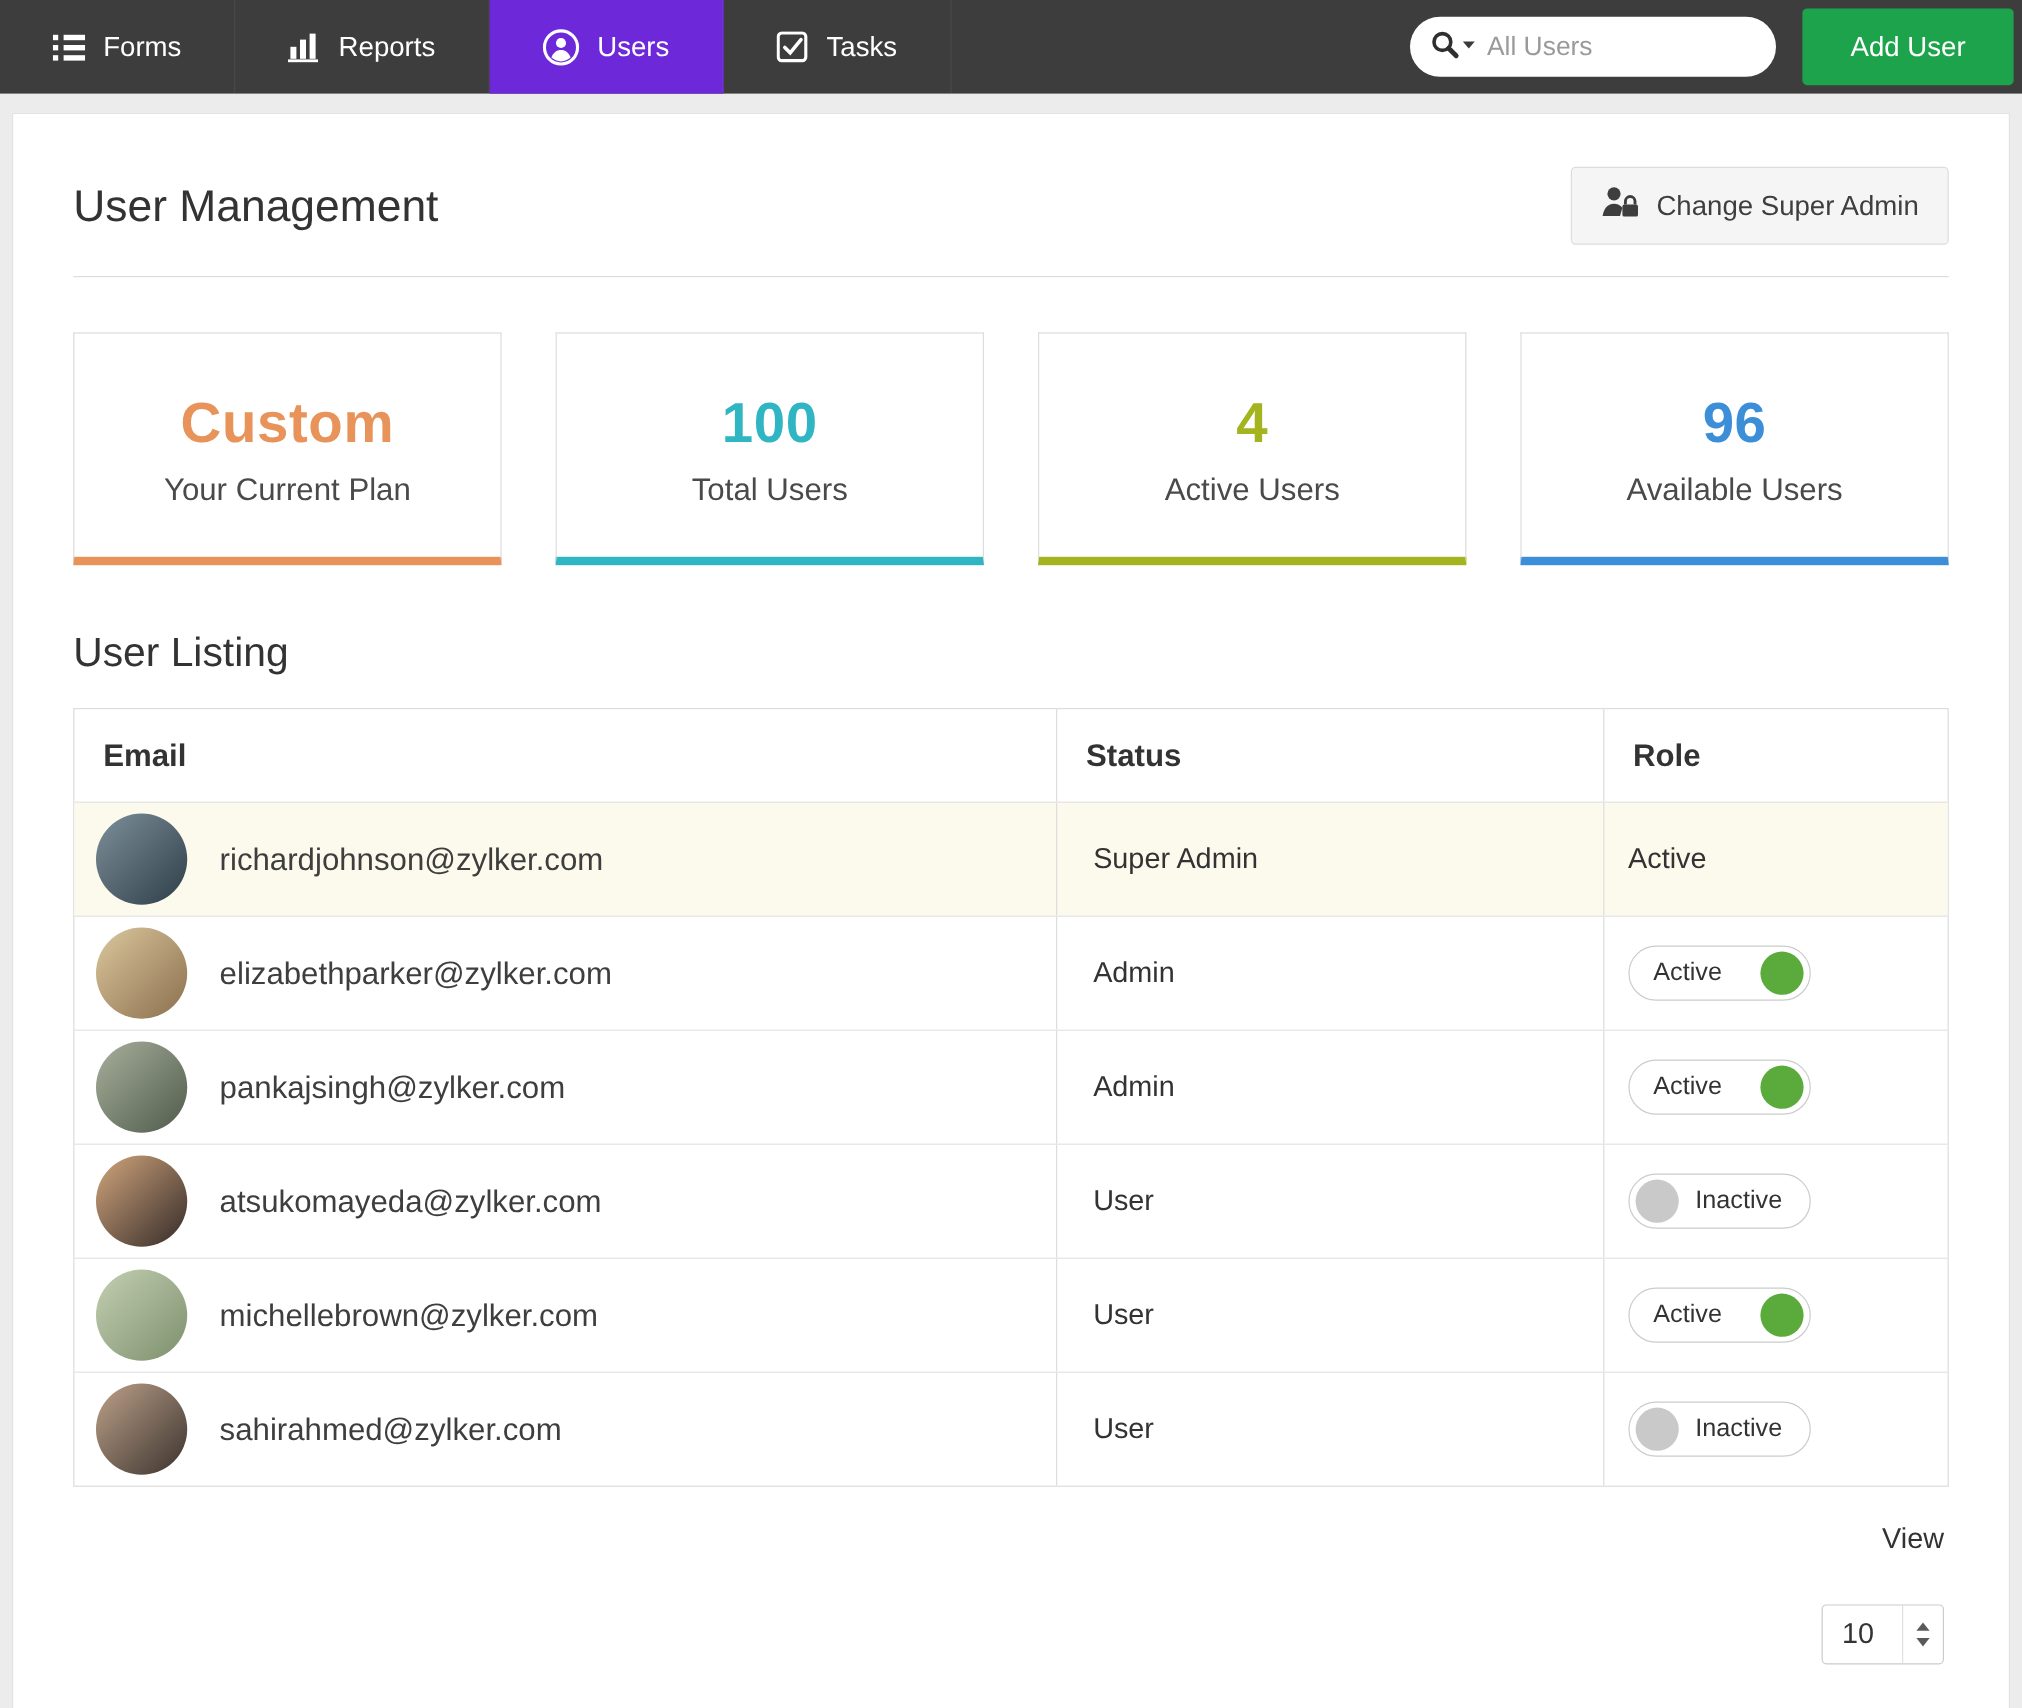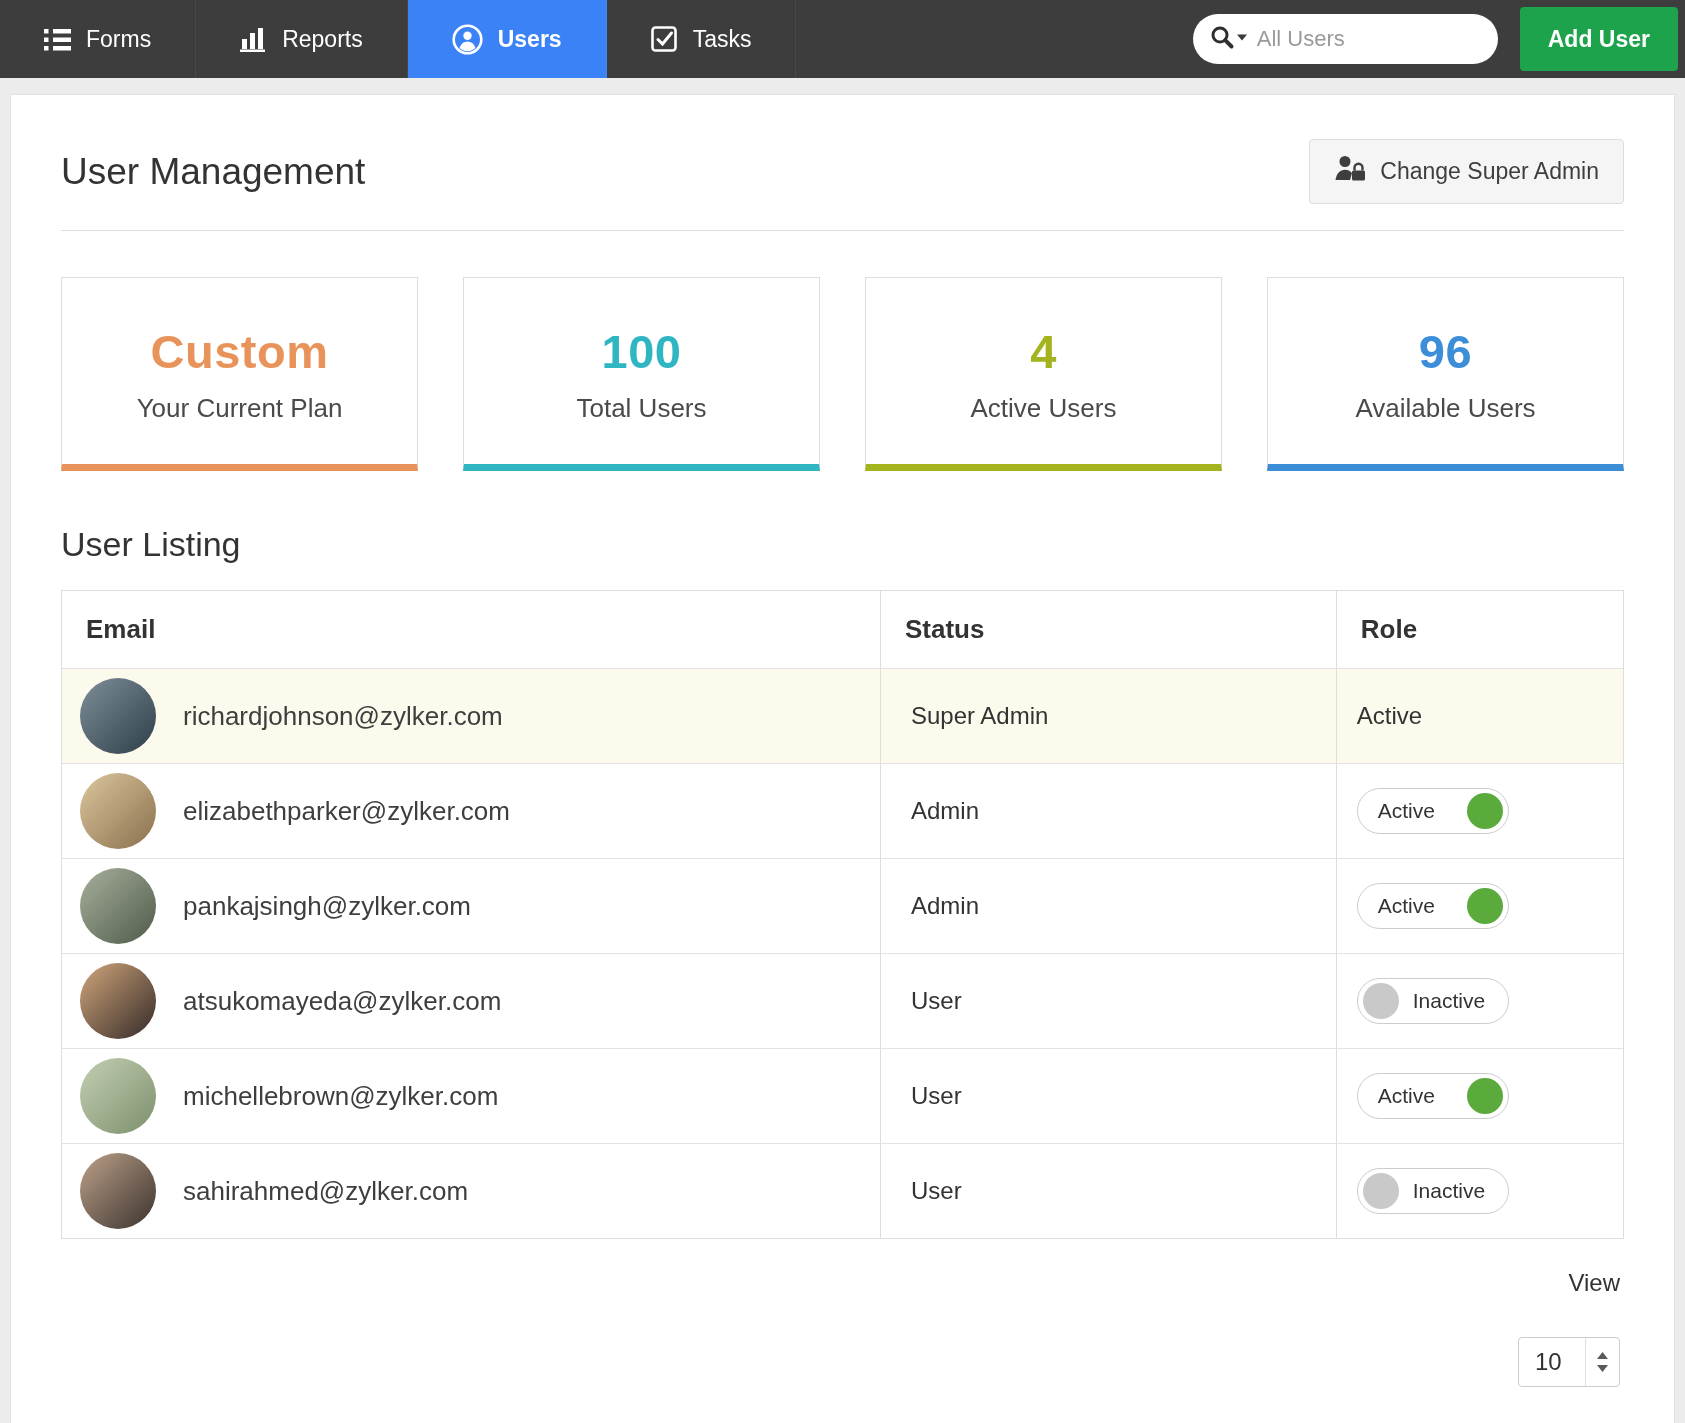--- a/index.html
+++ b/index.html
@@ -21,21 +21,21 @@
   .nav-tab {
     display: flex;
     align-items: center;
     gap: 15px;
     padding: 0 44px;
     color: #fff;
     font-size: 23px;
     cursor: pointer;
     border-right: 1px solid rgba(255,255,255,0.06);
   }
-  .nav-tab.active { background: #3b82f6; font-weight: bold; }
+  .nav-tab.active { background: #6d28d9; }
   .nav-tab .icon { display: flex; align-items: center; }
   .nav-right {
     margin-left: auto;
     display: flex;
     align-items: center;
     gap: 22px;
     padding-right: 7px;
   }
   .search-box {
     background: #fff;
@@ -55,23 +55,23 @@
     width: 100%;
     font-family: "Liberation Sans", sans-serif;
     background: transparent;
   }
   .search-box input::placeholder { color: #9a9a9a; }
   .add-user-btn {
     background: #1ca34b;
     color: #fff;
     border: none;
     font-size: 23px;
-    font-weight: bold;
+    font-weight: normal;
     height: 64px;
-    padding: 0 28px;
+    padding: 0 40px;
     border-radius: 4px;
     cursor: pointer;
     font-family: "Liberation Sans", sans-serif;
   }
 
   
   .content {
     margin: 16px 10px 0;
     background: #fff;
     border: 1px solid #e3e3e3;

